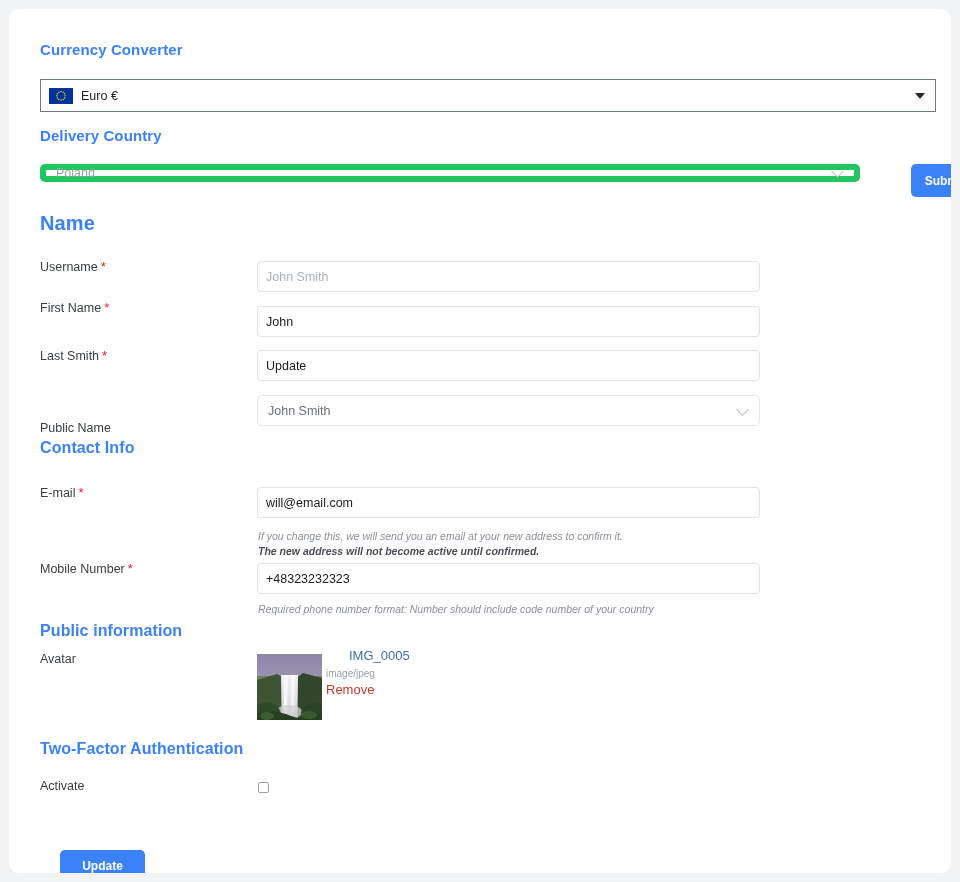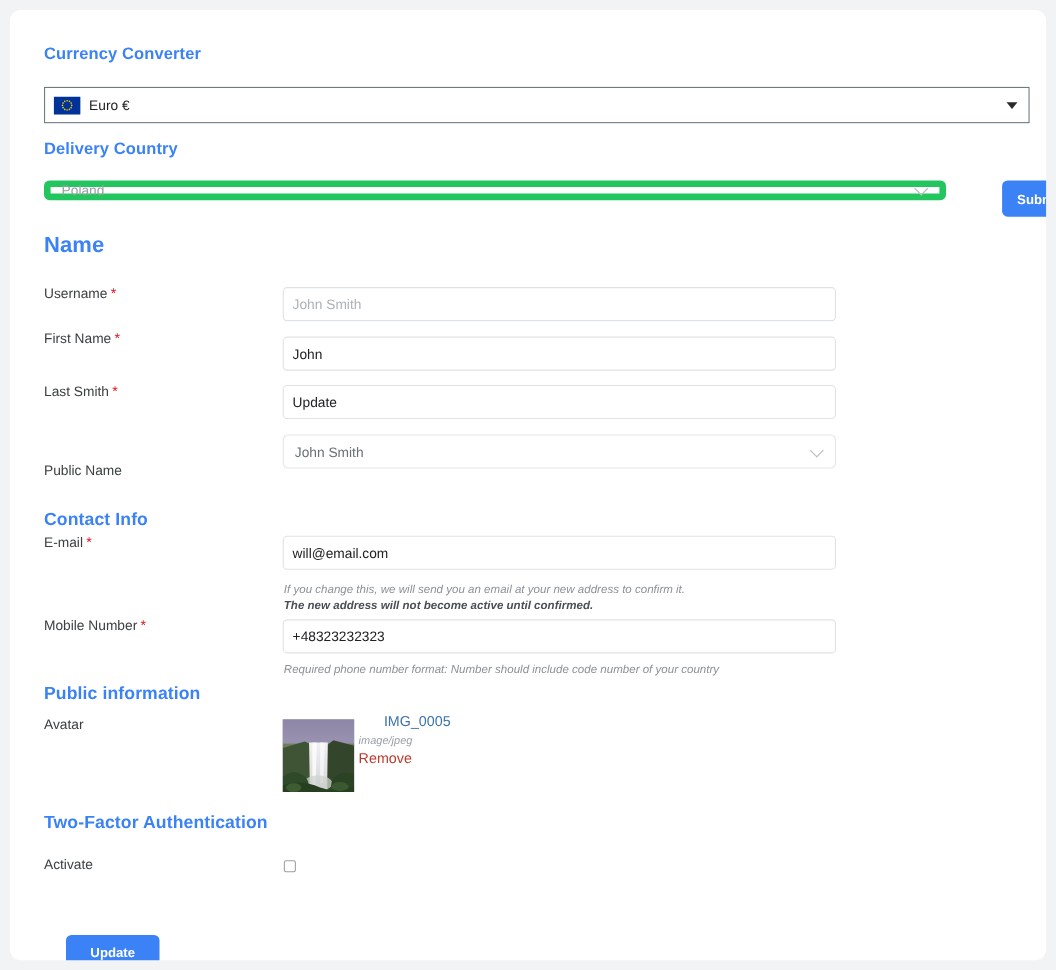--- a/index.html
+++ b/index.html
@@ -37,21 +37,21 @@
   .section-heading {
     font-size: 15px;
     font-weight: bold;
     color: #3b82f6;
     letter-spacing: 0.1px;
     margin: 0;
   }
   .h-currency   { position: absolute; left: 8px;  top: 18px; }
   .h-delivery   { position: absolute; left: 8px;  top: 104px; }
   .h-name       { position: absolute; left: 8px;  top: 189px; font-size: 20px;}
-  .h-contact    { position: absolute; left: 8px;  top: 416px; font-size: 16px; margin-top: 25px;}
+  .h-contact    { position: absolute; left: 8px;  top: 416px; font-size: 16px;}
   .h-public     { position: absolute; left: 8px;  top: 599px; font-size: 16px;}
   .h-twofactor  { position: absolute; left: 8px;  top: 717px; font-size: 16px;}
 
   
   .currency-select {
     position: absolute;
     left: 8px;
     top: 56px;
     width: 896px;
     height: 33px;
@@ -219,21 +219,20 @@
     color: #3c73a8;
     text-decoration: none;
     margin-left: 23px;
   }
   .avatar-type {
     position: absolute;
     left: 294px;
     top: 645px;
     font-size: 10px;
     color: #9aa0a6;
-    font-style: italic;
   }
   .avatar-remove {
     position: absolute;
     left: 294px;
     top: 659px;
     font-size: 13px;
     color: #c0392b;
     text-decoration: none;
     cursor: pointer;
   }

